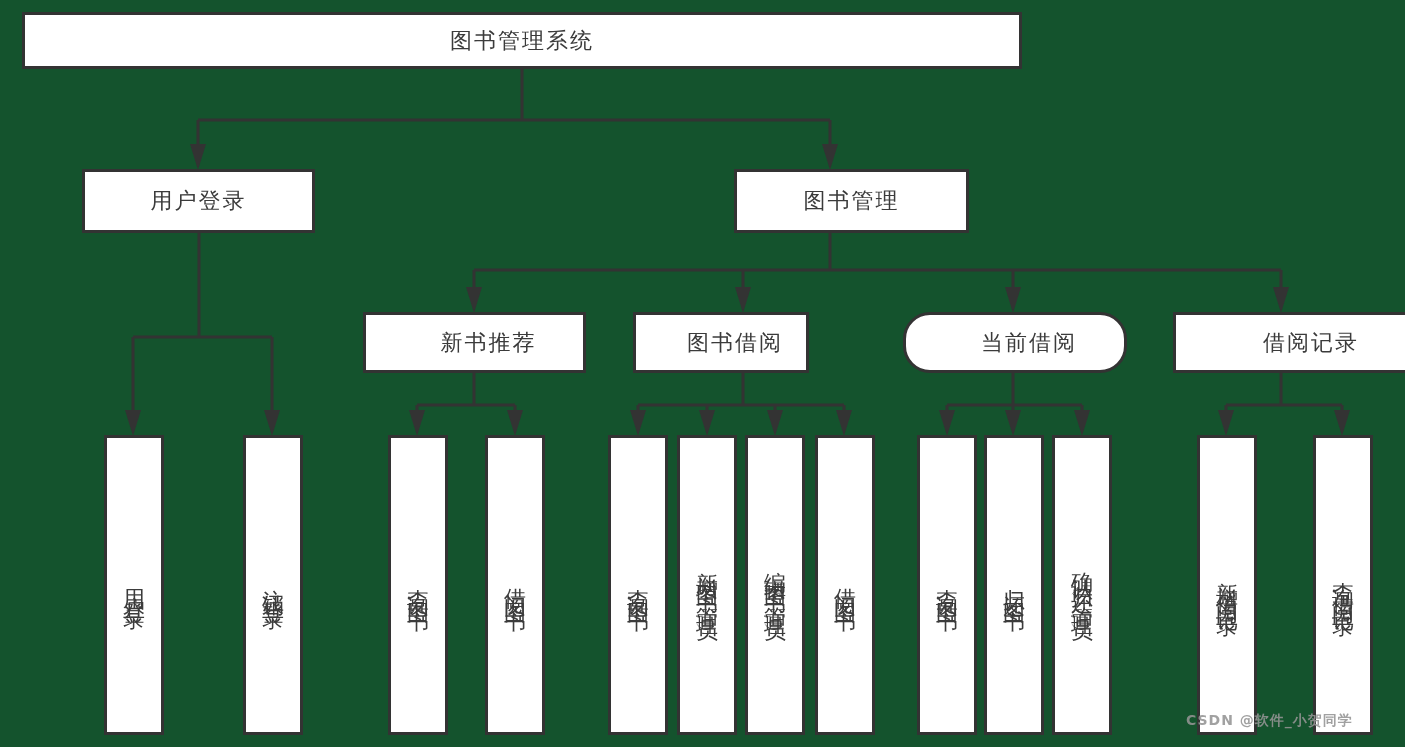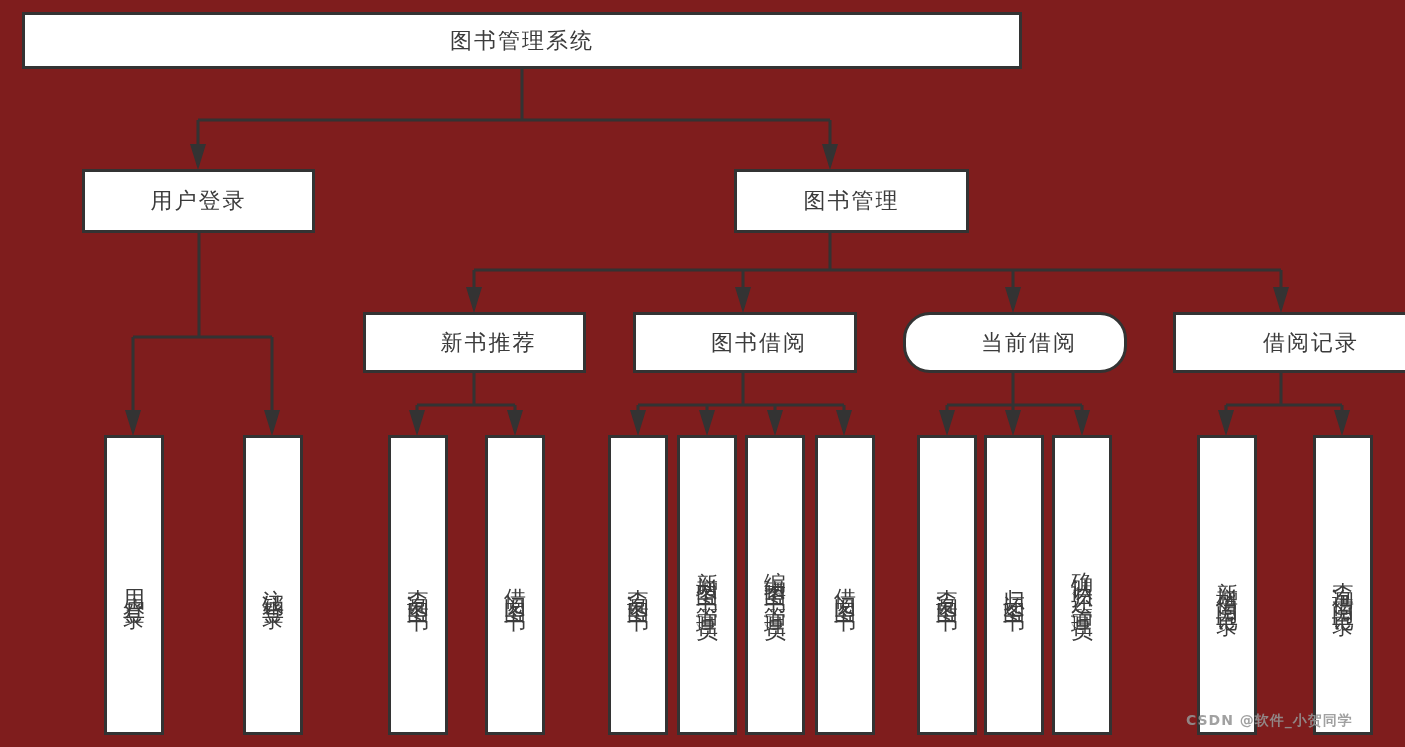--- a/index.html
+++ b/index.html
@@ -1,20 +1,20 @@
 <!DOCTYPE html>
 <html><head>
 <meta charset="utf-8">
 <style>
   html, body { margin: 0; padding: 0; background: #ffffff; }
   .canvas {
     position: relative;
     width: 1405px;
     height: 747px;
-    background: #7f1d1d;
+    background: #14532d;
     overflow: hidden;
     font-family: "DejaVu Sans", "Liberation Sans", sans-serif;
   }
   svg.connectors {
     position: absolute;
     left: 0; top: 0;
     width: 1405px; height: 747px;
     z-index: 1;
   }
   .box {
@@ -39,21 +39,21 @@
     font-size: 22px;
     letter-spacing: 7px;
     line-height: 1;
     white-space: nowrap;
   }
   .root-box      { left: 22px;   top: 12px;  width: 1000px; height: 57px; }
   .l2-user-login { left: 82px;   top: 169px; width: 233px;  height: 64px; }
   .l2-book-mgmt  { left: 712px;  top: 169px; width: 235px;  height: 64px; margin-left: 22px; }
   .l3 { top: 312px; height: 61px; padding-left: 28px; }
   .l3-nb { left: 363px;  width: 223px; }
-  .l3-bb { left: 633px;  width: 224px; }
+  .l3-bb { left: 633px;  width: 176px; }
   .l3-cb { left: 903px;  width: 224px; border-radius: 27px; }
   .l3-br { left: 1173px; width: 248px; }
   .leaf { top: 435px; height: 300px; width: 60px; }
   .leaf-1  { left: 104px; }
   .leaf-2  { left: 243px; }
   .leaf-3  { left: 388px; }
   .leaf-4  { left: 485px; }
   .leaf-5  { left: 608px; }
   .leaf-6  { left: 677px; }
   .leaf-7  { left: 745px; }

